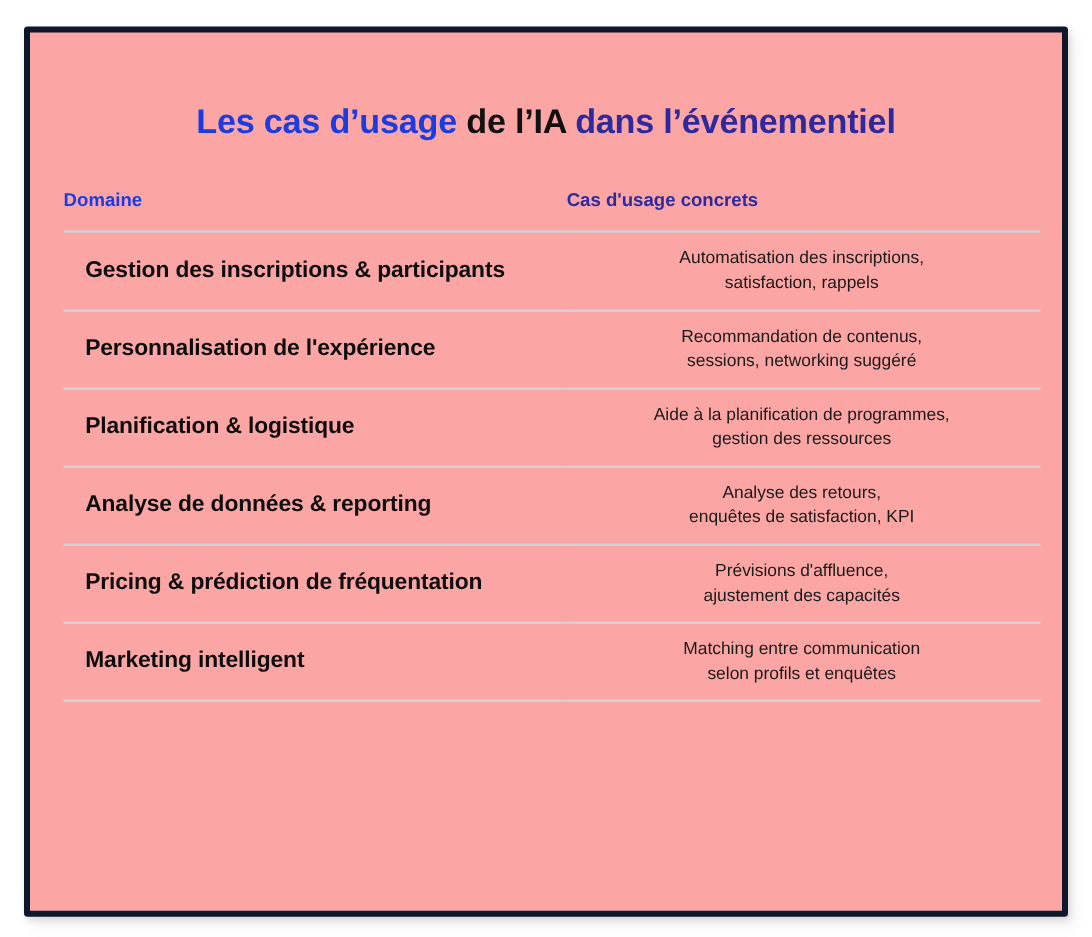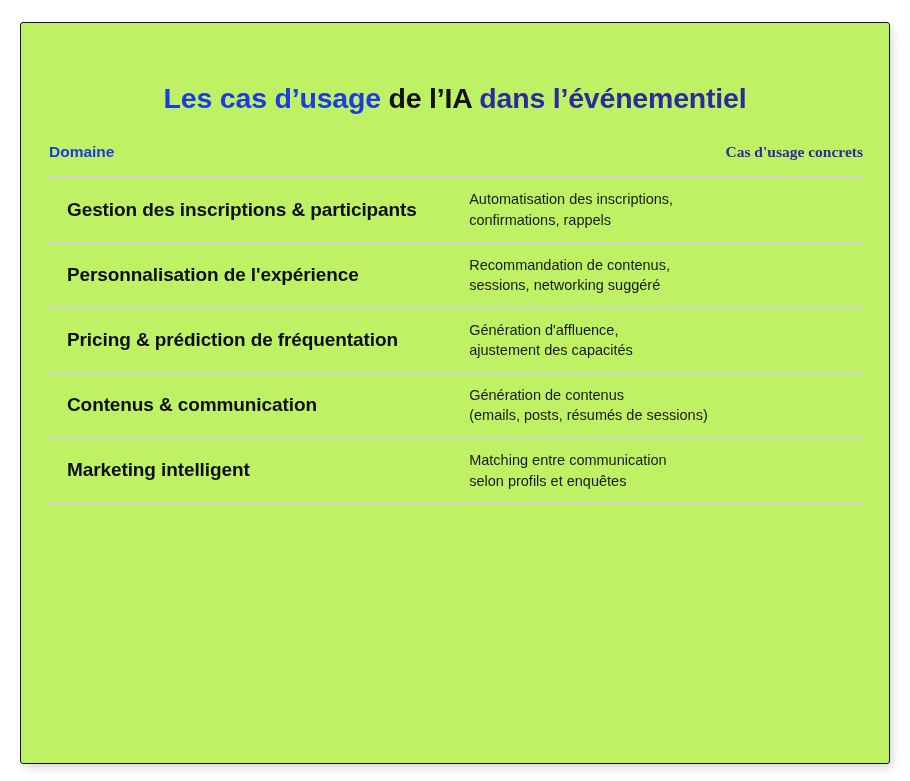--- a/index.html
+++ b/index.html
@@ -14,22 +14,22 @@
     -webkit-font-smoothing: antialiased;
     overflow: hidden;
   }
 
   #card {
     position: absolute;
     left: 20px;
     top: 22px;
     width: 870px;
     height: 742px;
-    background: #bef264;
-    border: 1px solid #0f172a;
+    background: #fca5a5;
+    border: 5px solid #0f172a;
     border-radius: 3px;
     box-sizing: border-box;
     box-shadow: 2px 3px 6px rgba(0,0,0,0.10),
                 5px 7px 14px rgba(0,0,0,0.055);
     overflow: hidden;
   }
 
   #title {
     margin: 0;
     padding: 0;
@@ -43,21 +43,21 @@
     line-height: 1.2;
     letter-spacing: -0.2px;
     color: #111111;
     white-space: nowrap;
   }
   #title .seg { display: inline; }
 
   #table-wrap {
     position: absolute;
     left: 28px;
-    top: 105px;
+    top: 117px;
     width: 814px;
   }
 
   table.usecase-table {
     width: 100%;
     border-collapse: collapse;
     table-layout: fixed;
   }
 
   table.usecase-table col.col-domain { width: 51.5%; }
@@ -70,23 +70,22 @@
     border-bottom: 2px solid #d2d2d5;
     vertical-align: middle;
     line-height: 1.25;
   }
   th.th-domaine {
     text-align: left;
     padding-left: 18px;
     color: #1a3ce0;
   }
   th.th-cases {
-    text-align: right;
+    text-align: left;
     color: #2e2a9e;
-    font-family: Liberation Serif, serif;
   }
 
   table.usecase-table tbody td {
     border-bottom: 2px solid #d2d2d5;
     vertical-align: middle;
     padding-top: 11px;
     padding-bottom: 11px;
   }
   table.usecase-table tbody tr:last-child td {
     border-bottom: 2px solid #d2d2d5;
@@ -95,21 +94,21 @@
   td.cell-domain {
     text-align: left;
     padding-left: 18px;
     font-size: 19px;
     font-weight: bold;
     color: #0d0d0d;
     line-height: 1.3;
     letter-spacing: -0.1px;
   }
   td.cell-cases {
-    text-align: left;
+    text-align: center;
     font-size: 14.5px;
     font-weight: normal;
     color: #1a1a1a;
     line-height: 1.42;
     padding-right: 4px;
   }
   td.cell-cases .line { display: block; white-space: nowrap; }
 </style>
 </head>
 <body>
@@ -130,42 +129,49 @@
         <tr>
           <th class="th-domaine" style="color: rgb(26, 60, 224);">Domaine</th>
           <th class="th-cases" style="color: rgb(46, 42, 158);">Cas d'usage concrets</th>
         </tr>
       </thead>
       <tbody id="table-body">
           <tr>
             <td class="cell-domain">Gestion des inscriptions &amp; participants</td>
             <td class="cell-cases">
               <span class="line">Automatisation des inscriptions,</span>
-              <span class="line">confirmations, rappels</span>
+              <span class="line">satisfaction, rappels</span>
             </td>
           </tr>
           <tr>
             <td class="cell-domain">Personnalisation de l'expérience</td>
             <td class="cell-cases">
               <span class="line">Recommandation de contenus,</span>
               <span class="line">sessions, networking suggéré</span>
             </td>
           </tr>
           <tr>
-            <td class="cell-domain">Pricing &amp; prédiction de fréquentation</td>
+            <td class="cell-domain">Planification &amp; logistique</td>
             <td class="cell-cases">
-              <span class="line">Génération d'affluence,</span>
-              <span class="line">ajustement des capacités</span>
+              <span class="line">Aide à la planification de programmes,</span>
+              <span class="line">gestion des ressources</span>
             </td>
           </tr>
           <tr>
-            <td class="cell-domain">Contenus &amp; communication</td>
+            <td class="cell-domain">Analyse de données &amp; reporting</td>
             <td class="cell-cases">
-              <span class="line">Génération de contenus</span>
-              <span class="line">(emails, posts, résumés de sessions)</span>
+              <span class="line">Analyse des retours,</span>
+              <span class="line">enquêtes de satisfaction, KPI</span>
+            </td>
+          </tr>
+          <tr>
+            <td class="cell-domain">Pricing &amp; prédiction de fréquentation</td>
+            <td class="cell-cases">
+              <span class="line">Prévisions d'affluence,</span>
+              <span class="line">ajustement des capacités</span>
             </td>
           </tr>
           <tr>
             <td class="cell-domain">Marketing intelligent</td>
             <td class="cell-cases">
               <span class="line">Matching entre communication</span>
               <span class="line">selon profils et enquêtes</span>
             </td>
           </tr>
         </tbody>

